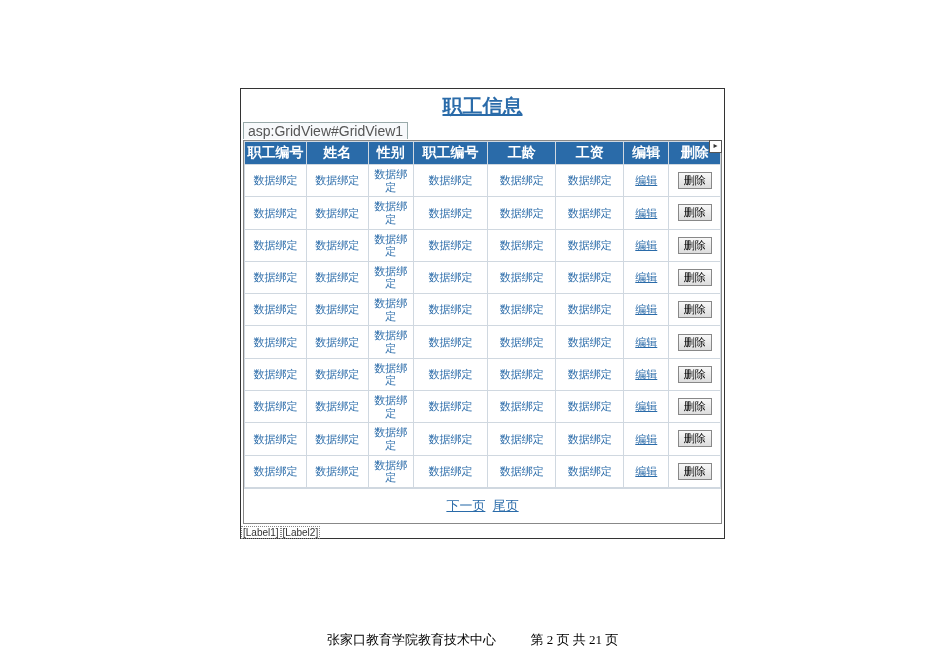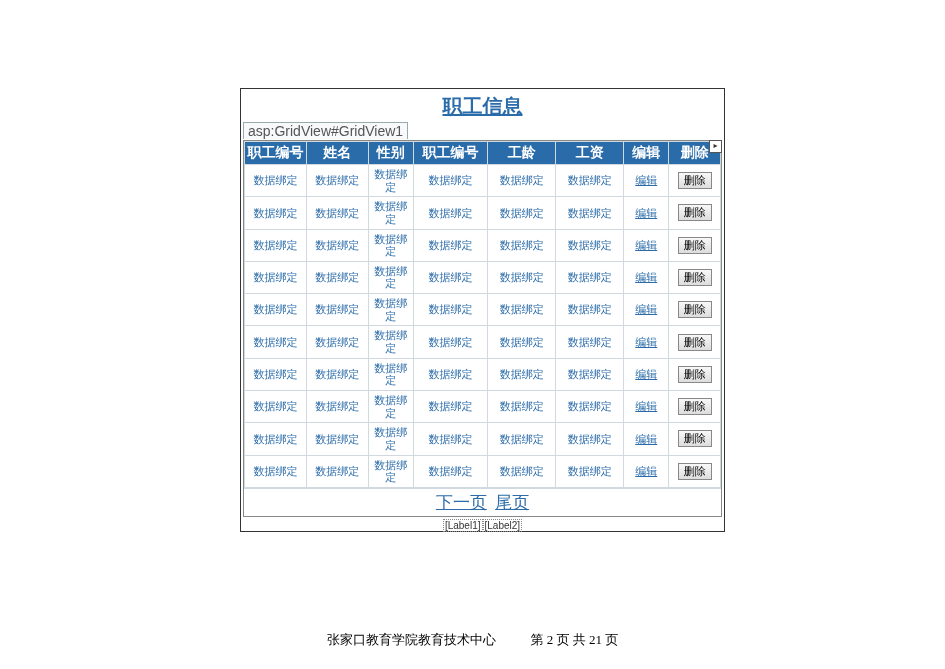--- a/index.html
+++ b/index.html
@@ -102,27 +102,27 @@
     font-size: 11px;
     padding: 0 4px;
     border: 1px solid #888;
     background: linear-gradient(#f8f8f8, #ddd);
     color: #000;
     font-family: "SimSun", serif;
     cursor: pointer;
   }
   .pager {
     text-align: center;
-    padding: 2px 0;
-    font-size: 17px;
+    padding: 8px 0;
+    font-size: 13px;
     border-top: 1px solid #d0d8e0;
   }
   .pager a { color: #2a6ba9; text-decoration: underline; cursor: pointer; margin: 0 2px; }
   .labels {
-    text-align: center;
+    text-align: left;
     font-family: Tahoma, Arial, sans-serif;
     font-size: 10px;
     color: #333;
     padding-top: 1px;
   }
   .labels span { border: 1px dotted #888; padding: 0 1px; }
   
   ol.instr {
     position: absolute;
     left: 30px;

